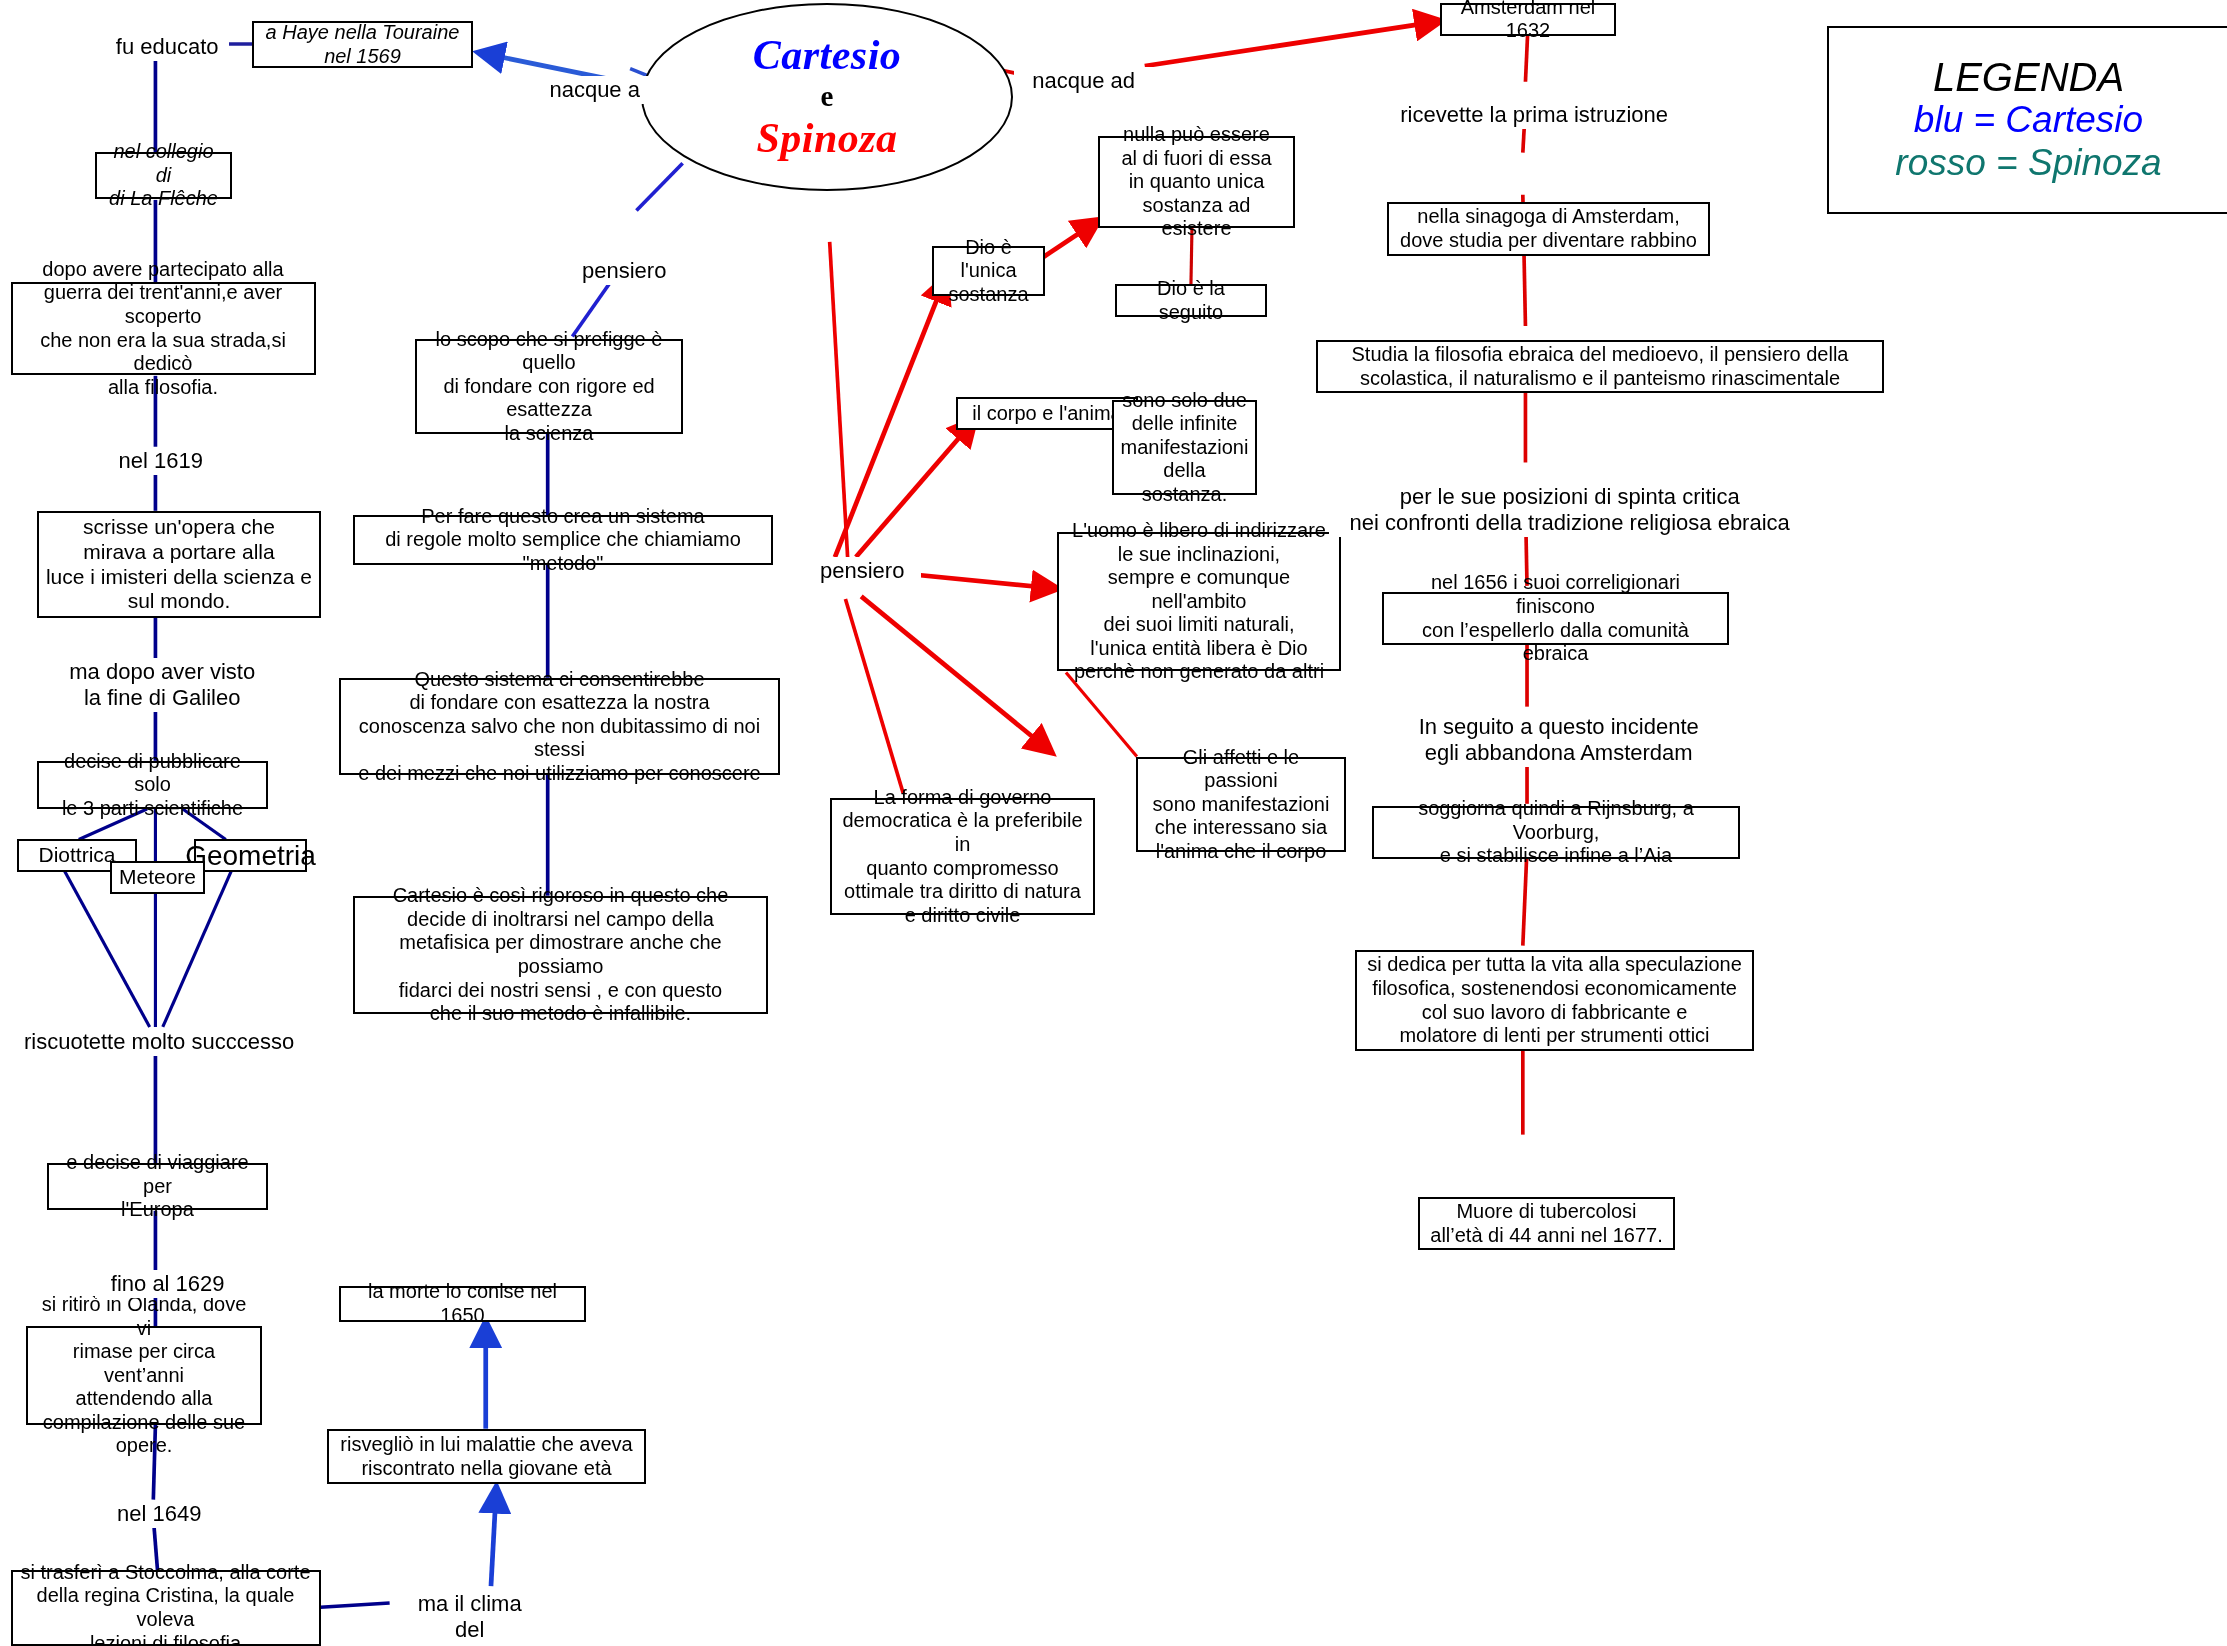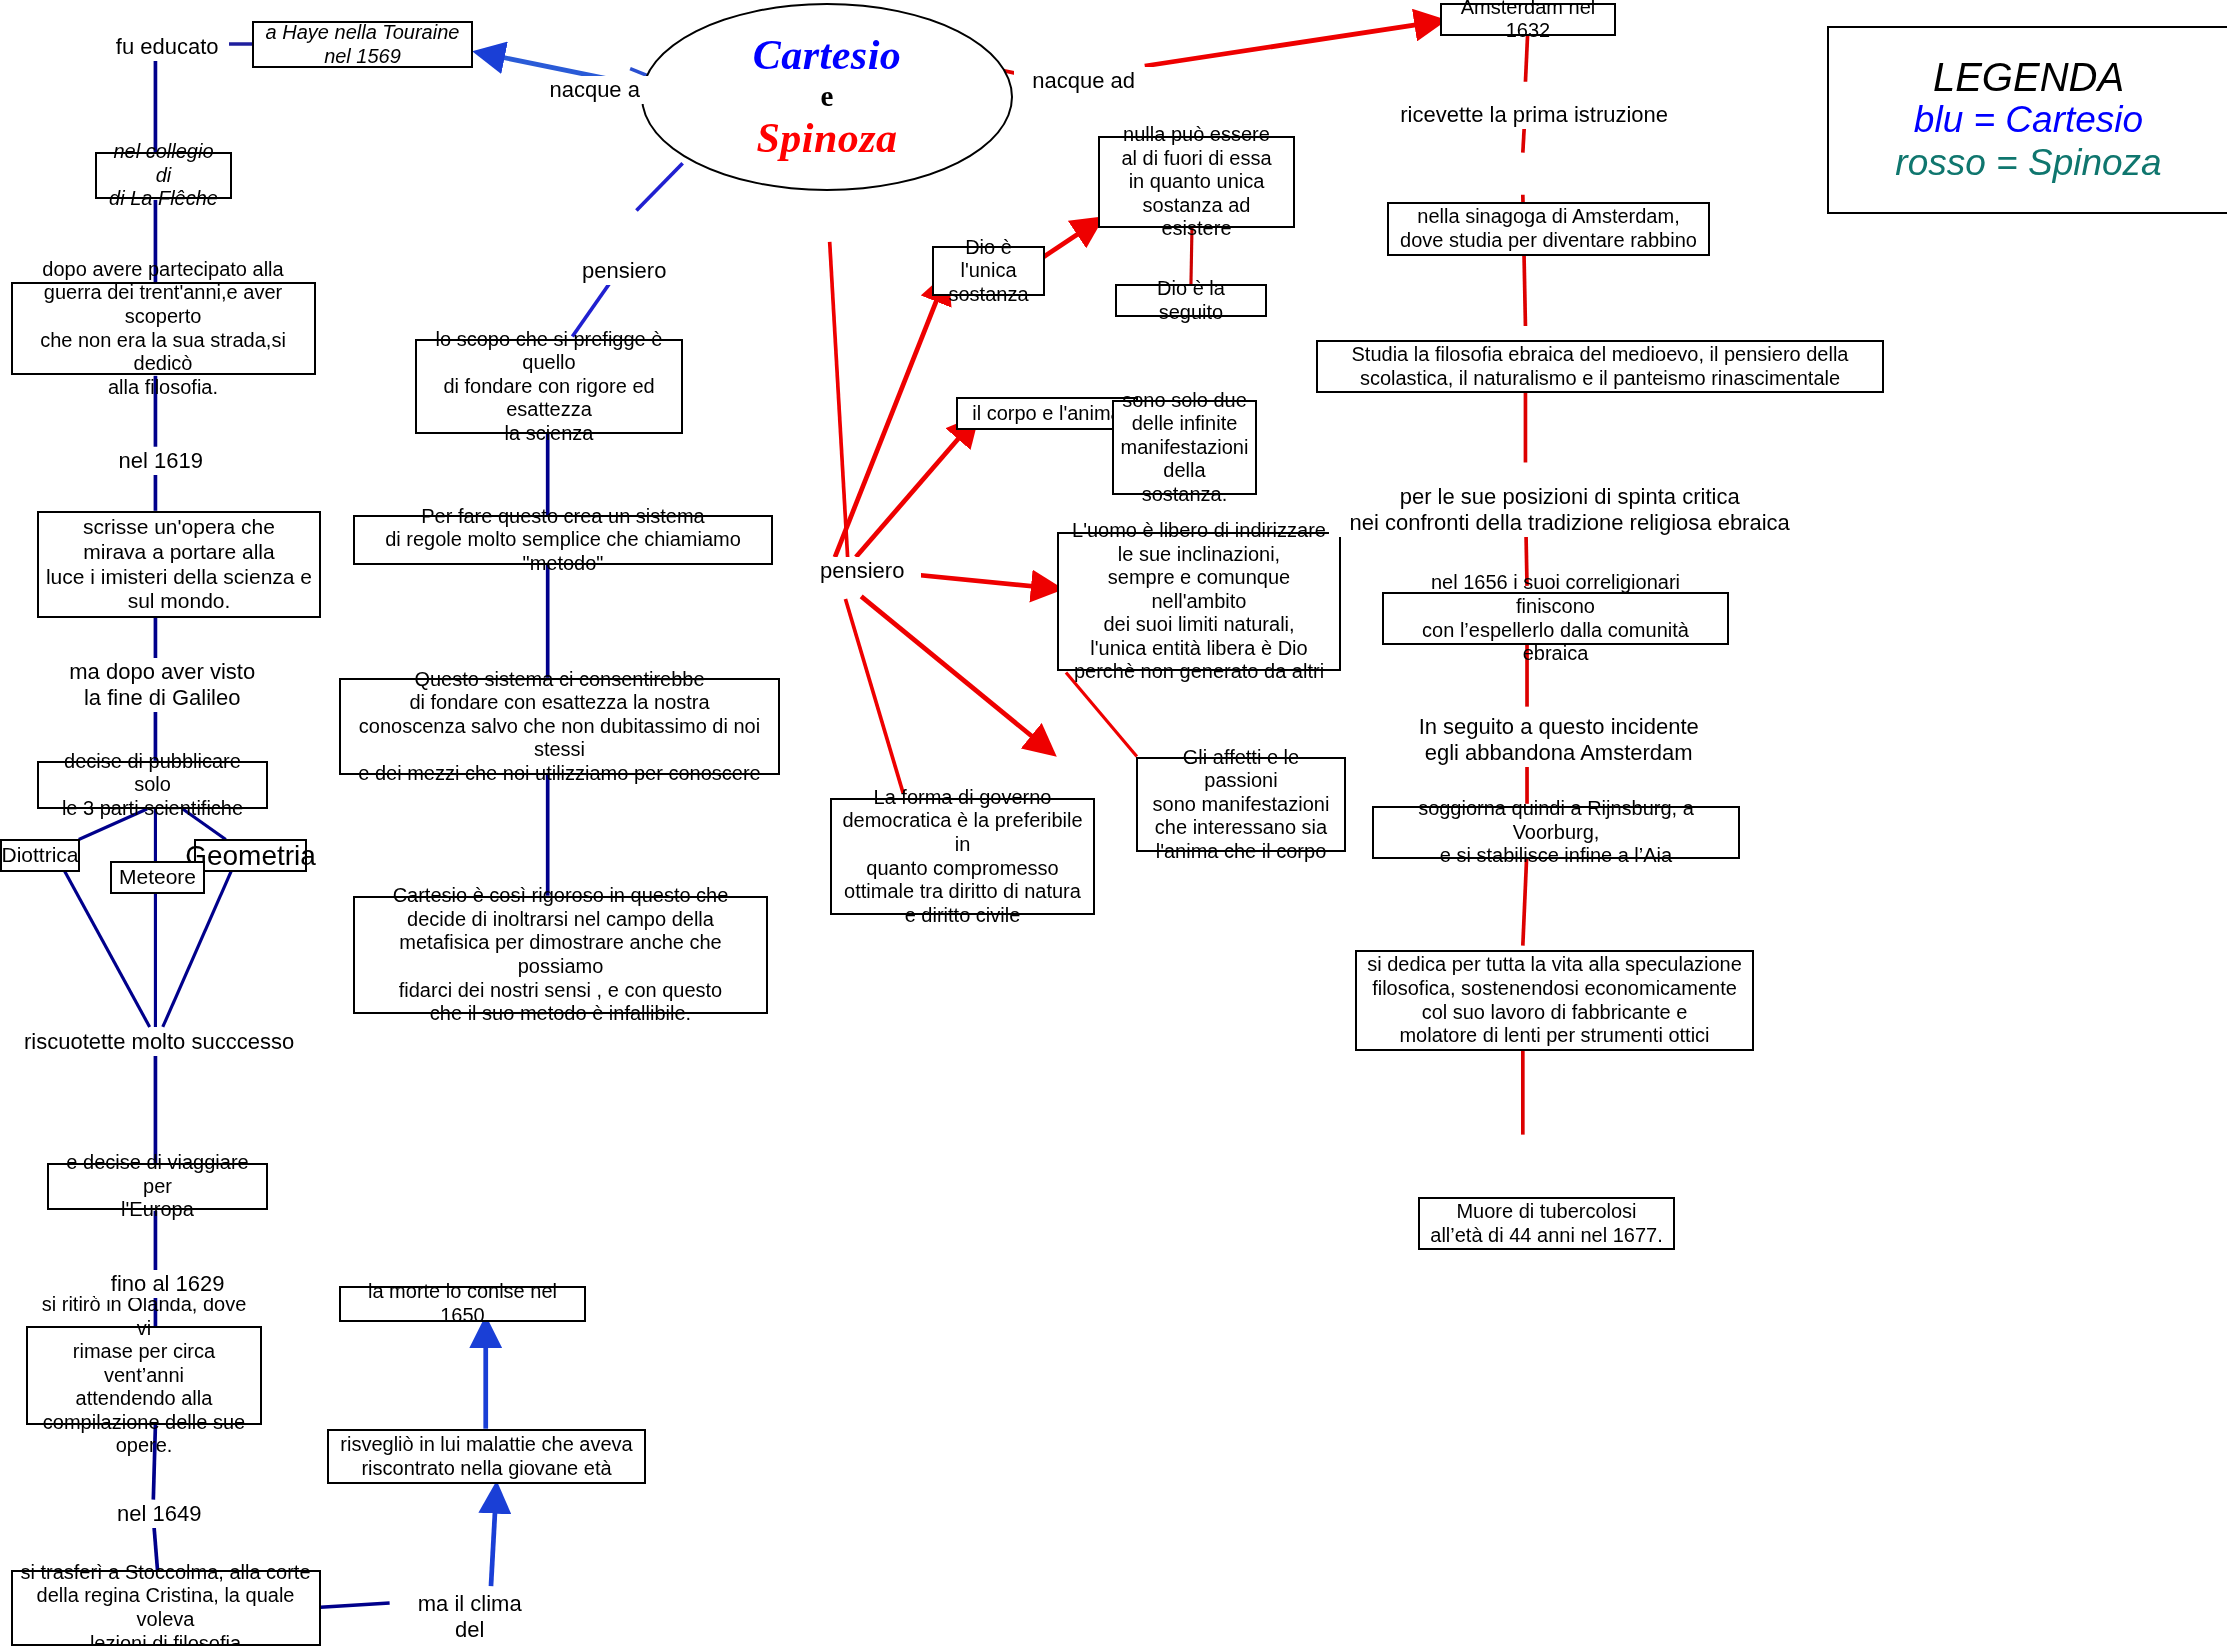--- a/index.html
+++ b/index.html
@@ -199,21 +199,21 @@
 mirava a portare alla
 luce i imisteri della scienza e
 sul mondo.</div>
 
   <div class="label" style="left:58px;top:658px;width:200px;">ma dopo aver visto
 la fine di Galileo</div>
 
   <div class="node" style="left:37px;top:761px;width:231px;height:48px;font-size:20px;">decise di pubblicare solo
 le 3 parti scientifiche</div>
 
-  <div class="node" style="left:0;top:839px;width:80px;height:33px;font-size:21px;text-align:center;">Diottrica</div>
+  <div class="node" style="left:17px;top:839px;width:120px;height:33px;font-size:21px;text-align:center;">Diottrica</div>
 
   <div class="node" style="left:194px;top:839px;width:113px;height:33px;font-size:28px;">Geometria</div>
 
   <div class="node" style="left:110px;top:861px;width:95px;height:33px;font-size:21px;">Meteore</div>
 
   <div class="label" style="left:18.4px;top:1028px;width:273px;">riscuotette molto succcesso</div>
 
   <div class="node" style="left:47px;top:1163px;width:221px;height:47px;font-size:20px;">e decise di viaggiare per
 l'Europa</div>
 

